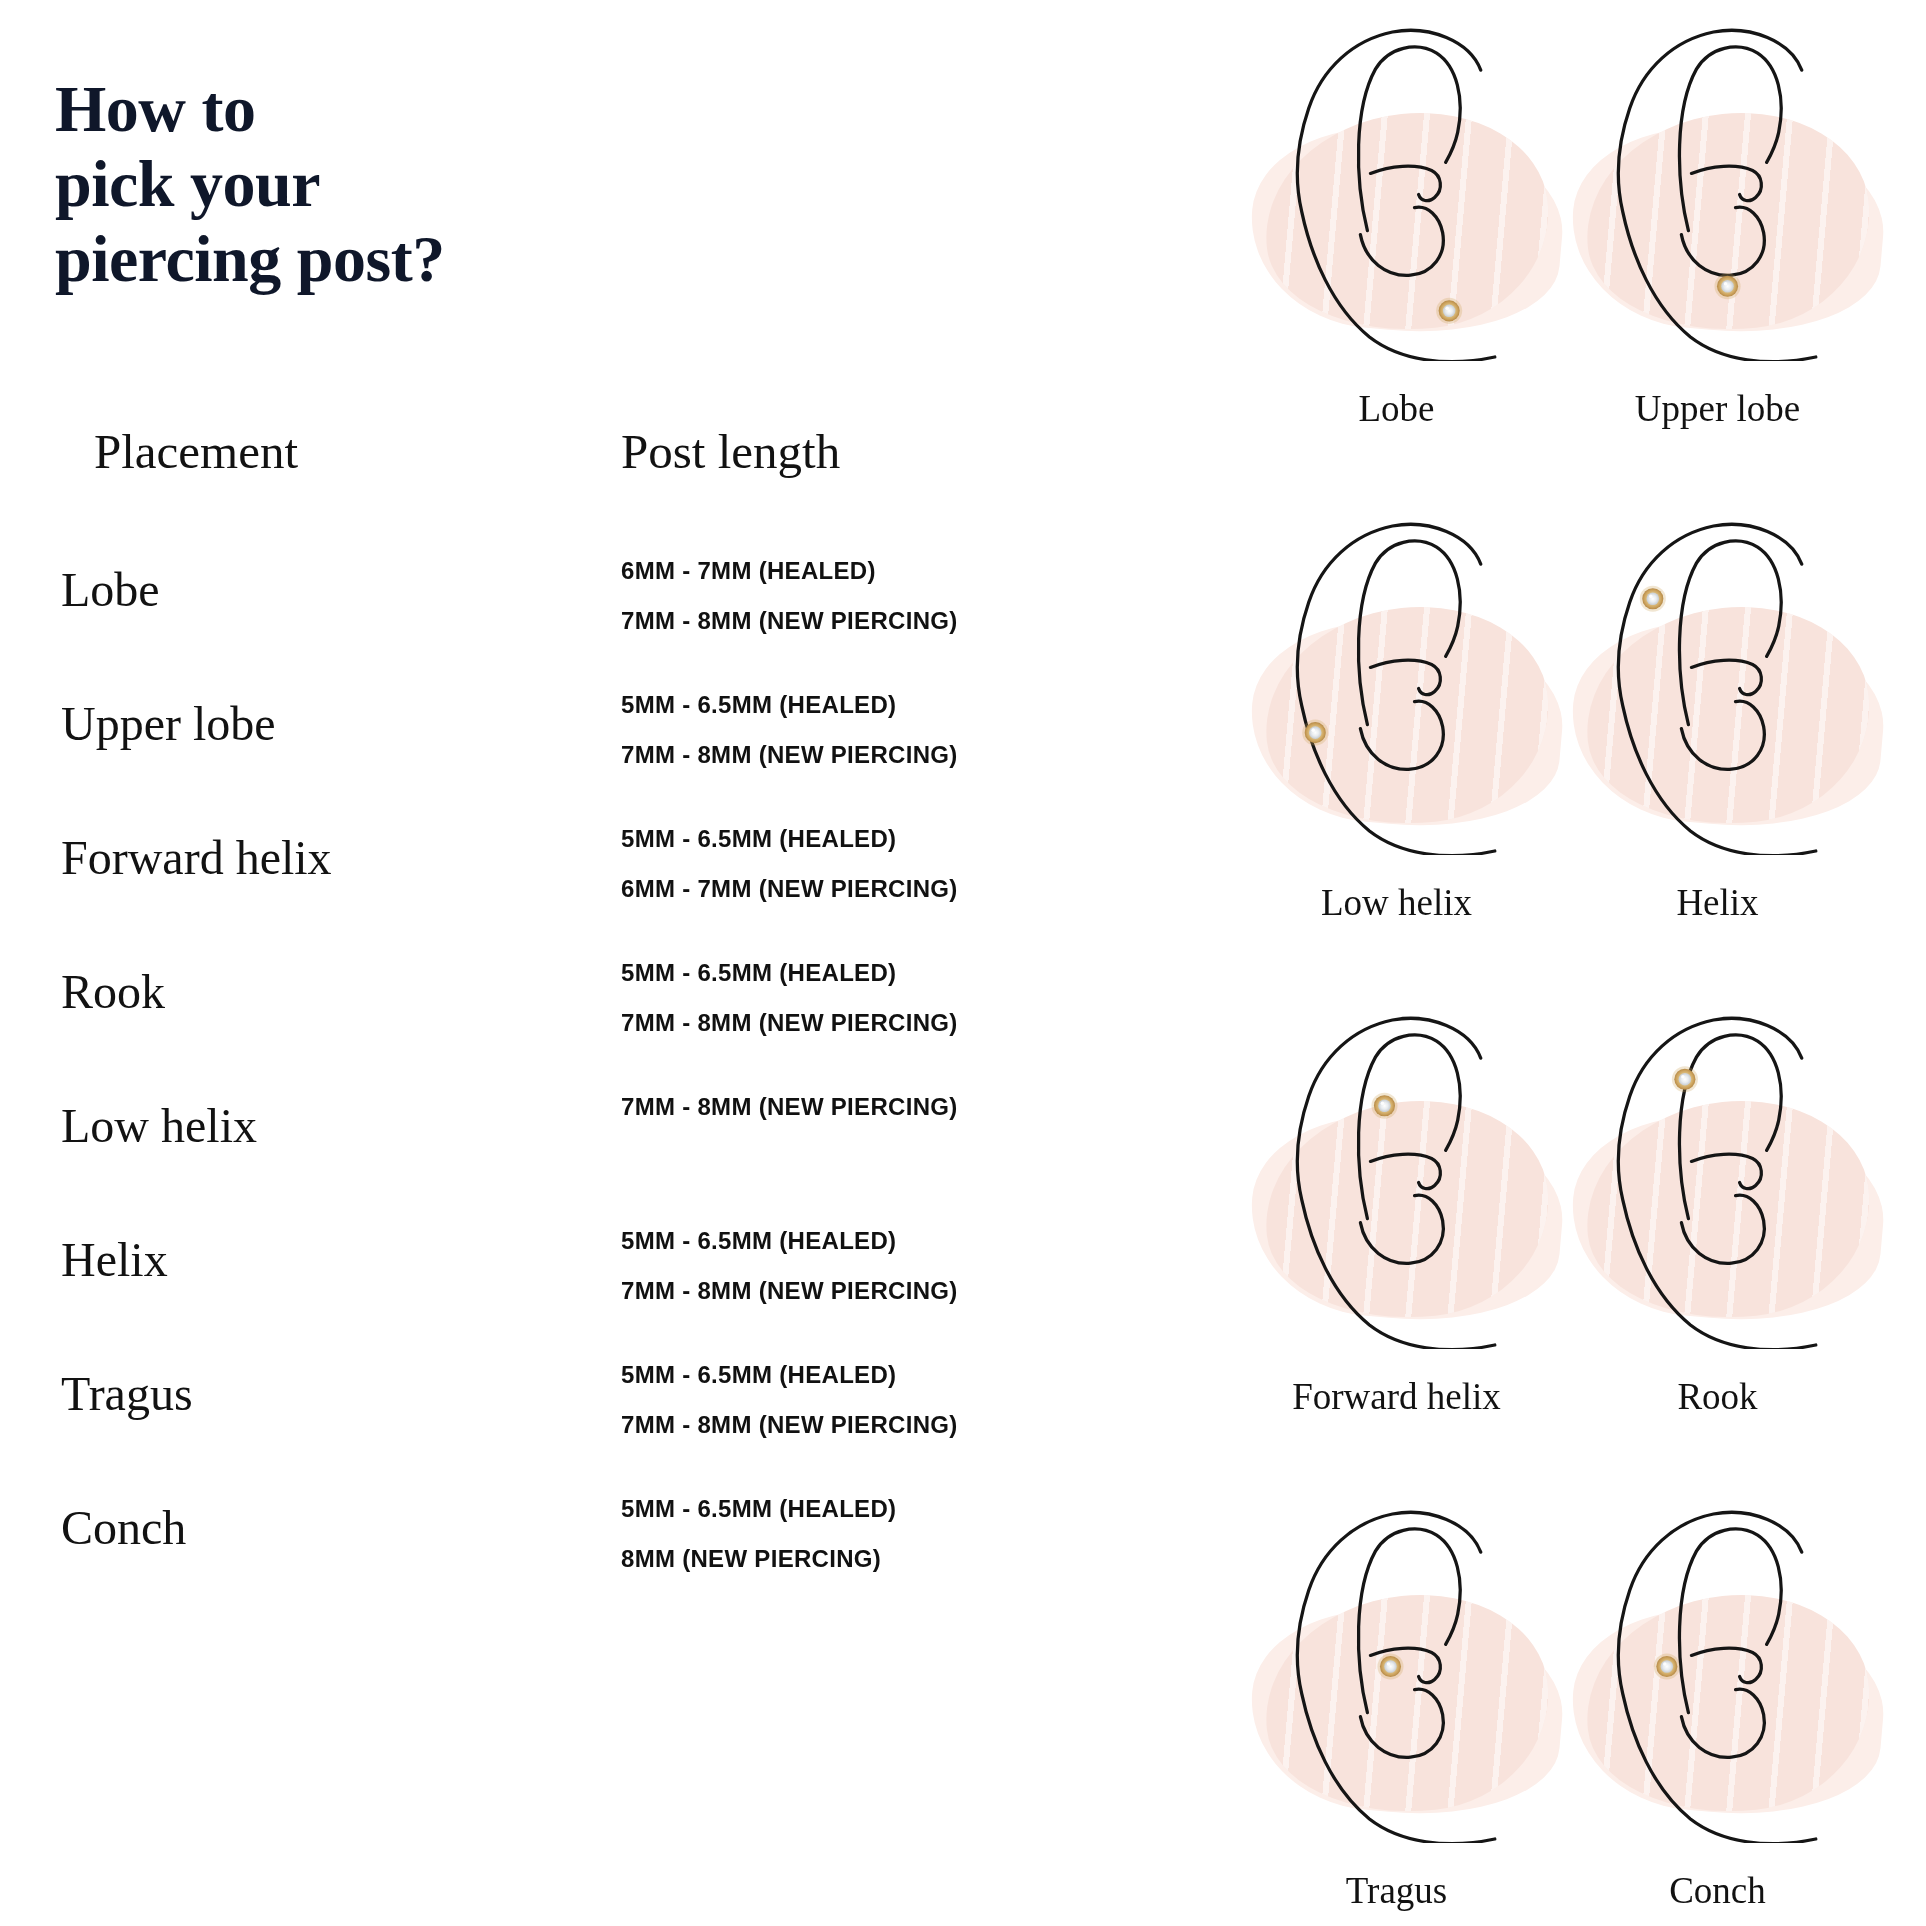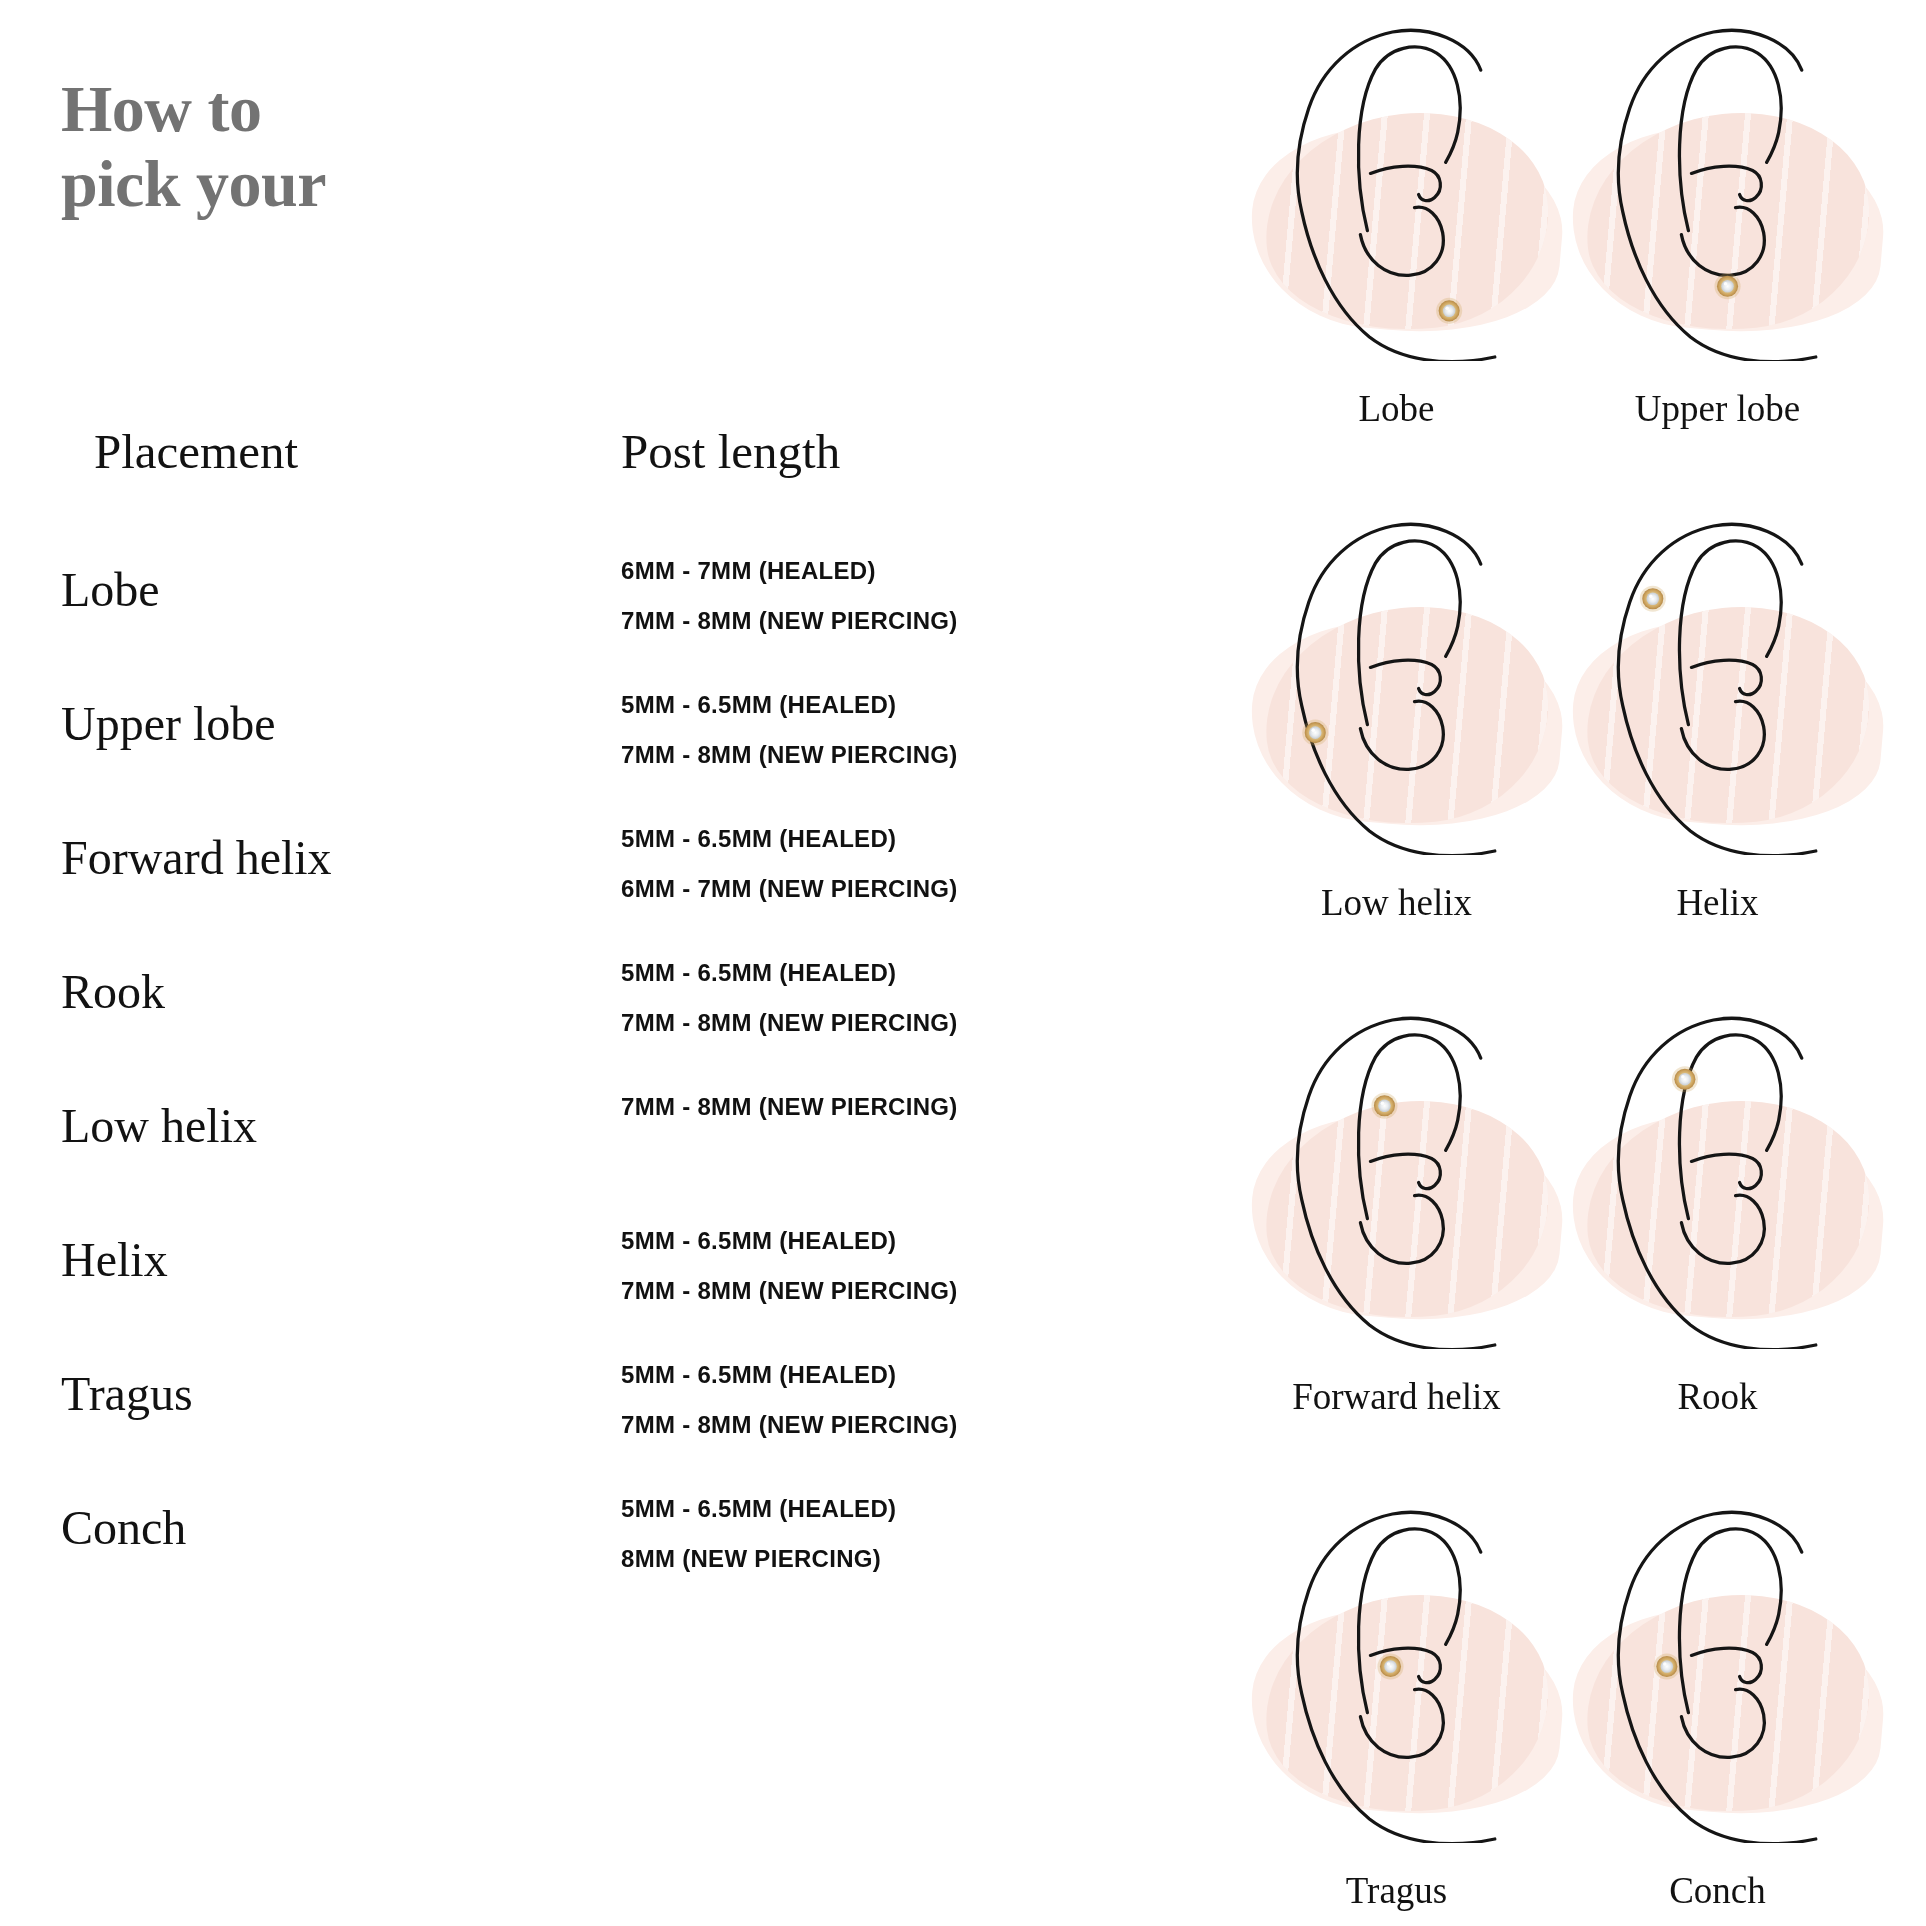--- a/index.html
+++ b/index.html
@@ -8,23 +8,23 @@
     background:#ffffff;
     overflow:hidden;
     position:relative;
     font-family:"Liberation Serif",serif;
     color:#121212;
   }
   .canvas{position:absolute;inset:0;}
 
   
   .title{
-    position:absolute;left:61px;top:71px;
+    position:absolute;left:55px;top:71px;
     font-weight:700;font-size:66px;line-height:75px;
-    letter-spacing:-0.5px;color:#737373;
+    letter-spacing:-0.5px;color:#0f172a;
   }
 
   
   .hdr{
     position:absolute;top:427px;
     font-size:49px;line-height:1;font-weight:400;color:#121212;
     white-space:nowrap;
   }
   .hdr-placement{left:61px;margin-left:33px;}
   .hdr-post{left:621px;}
@@ -100,20 +100,21 @@
       <stop offset="100%" stop-color="#c7ccd2"></stop>
     </radialGradient>
   </defs>
 </svg>
 
 <div class="canvas">
 
   <div class="title">
     <div>How to</div>
     <div>pick your</div>
+    <div>piercing post?</div>
   </div>
 
   <div class="hdr hdr-placement">Placement</div>
   <div class="hdr hdr-post">Post length</div>
 
   <div class="rows">
   <div class="t-row">
     <div class="placement">Lobe</div>
     <div class="lengths">
       <span class="len-line">6MM - 7MM (HEALED)</span>

